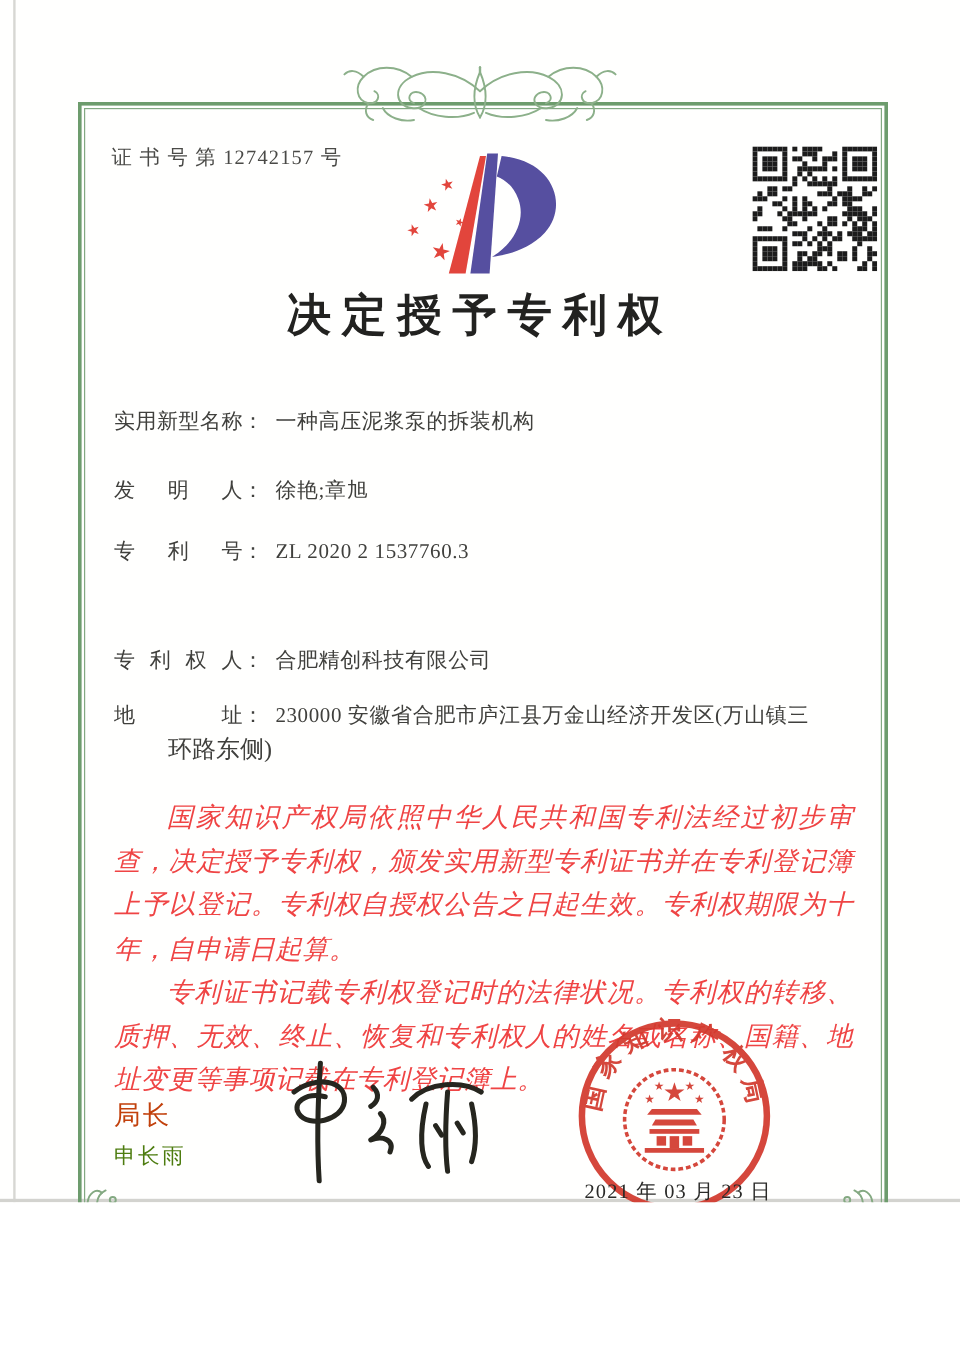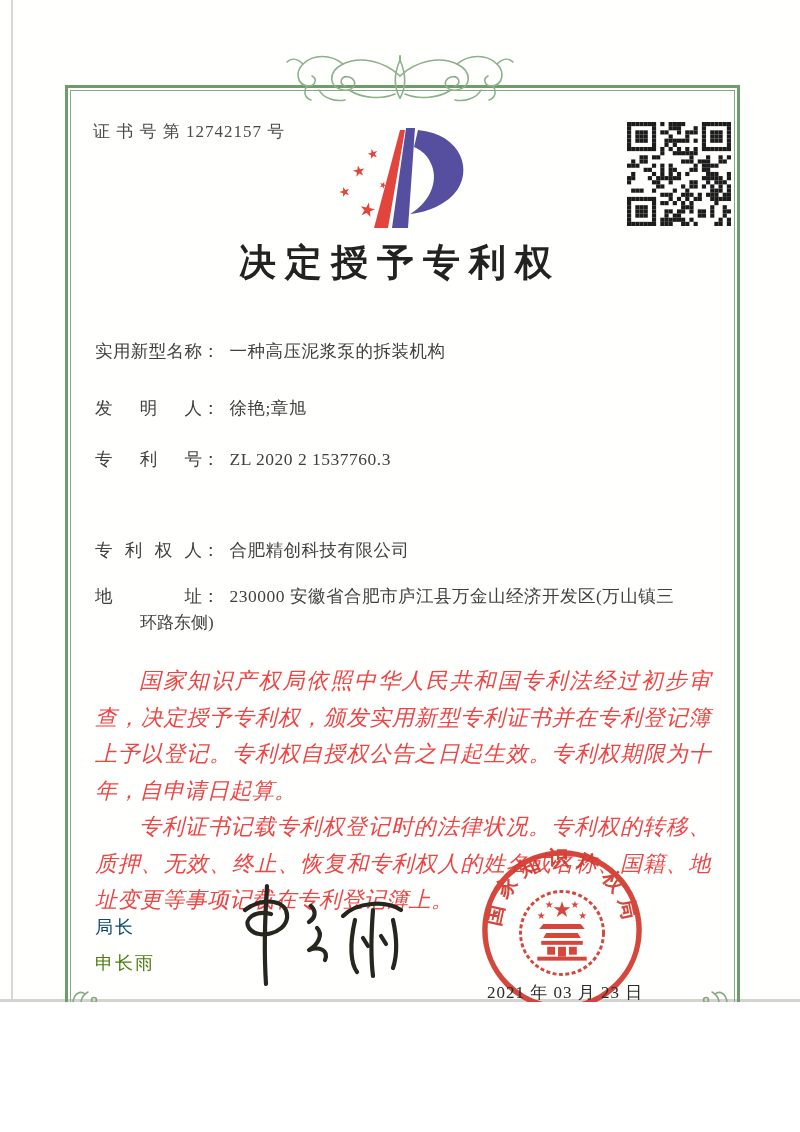--- a/index.html
+++ b/index.html
@@ -23,28 +23,28 @@
     left:0;top:238px;width:800px;text-align:center;font-size:37px;
     letter-spacing:9px;font-weight:600;color:#222220;
   }
   .row{left:95px;font-size:17.5px;white-space:nowrap;color:#40403d;}
   .flabel{
     display:inline-block;width:107px;text-align:justify;text-align-last:justify;
     vertical-align:top;
   }
   .colon{display:inline-block;margin-right:10px;}
   .fvalue{letter-spacing:.5px;}
-  .addr2{left:140px;font-size:17px;color:#40403d;}
+  .addr2{left:140px;font-size:20px;color:#40403d;}
   .grant2{position:absolute;left:305px;top:0;}
   .bodytext{
     left:95px;top:663px;width:616px;font-size:22px;line-height:1.66;
     font-style:italic;color:#ef4444;letter-spacing:.4px;text-align:justify;
   }
   .bodytext p{margin:0;text-indent:2em;}
-  .sig-title{left:95px;top:915px;font-size:18px;color:#0c4a6e;letter-spacing:2px;}
+  .sig-title{left:95px;top:915px;font-size:22px;color:#c2410c;letter-spacing:2px;}
   .sig-name{left:95px;top:951px;font-size:18px;color:#4d7c0f;letter-spacing:2px;font-family:Liberation Mono, monospace;}
   .seal-date{
     left:487px;top:981px;font-size:17px;color:#2a2a28;letter-spacing:1px;z-index:6;
   }
   .footer-page{left:0;top:1035px;width:800px;text-align:right;font-size:15px;color:#45453f;}
   .back-note{
     left:0;top:1083px;width:800px;text-align:center;font-size:16.5px;
     font-style:italic;color:#504f49;letter-spacing:2px;
   }
   svg{display:block;}

